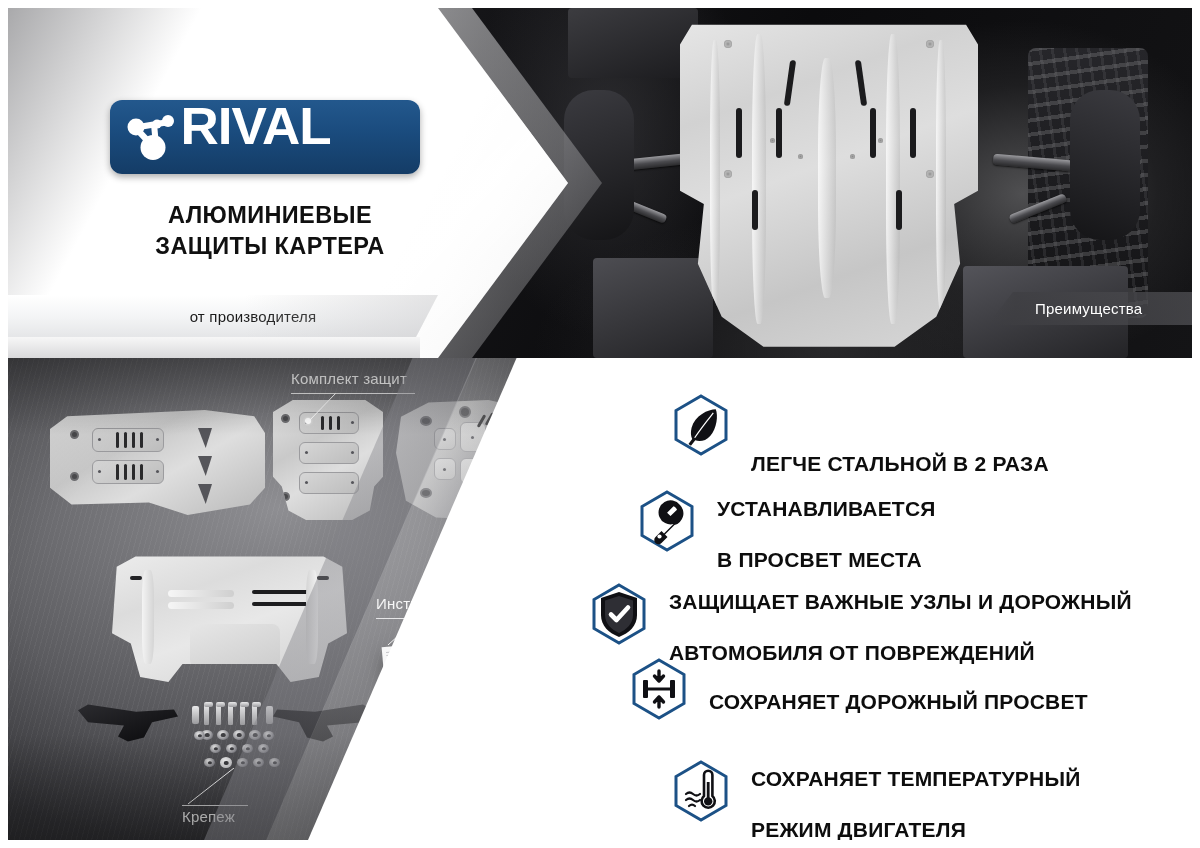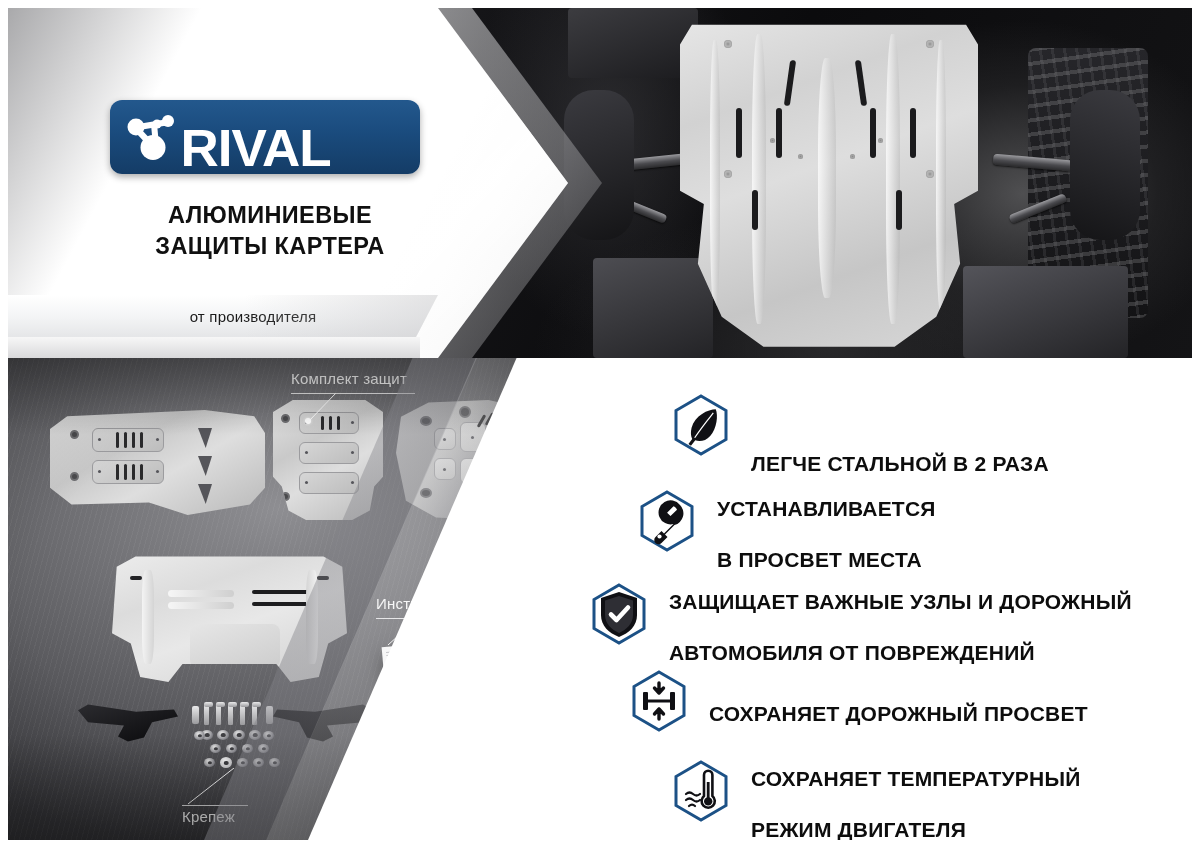--- a/index.html
+++ b/index.html
@@ -107,21 +107,21 @@
     opacity:.75;
   }
 
   
   .logo-box {
     position:absolute; left:102px; top:92px;
     width:310px; height:74px;
     background:linear-gradient(180deg,#23588d 0%,#1a4b7d 45%,#143c66 100%);
     border-radius:12px;
     box-shadow:0 3px 7px rgba(0,0,0,.33);
-    display:flex; align-items:flex-end;
+    display:flex; align-items:flex-start;
   }
   .logo-mark { width:78px; height:74px; flex:0 0 78px; }
   .logo-word {
     color:#ffffff;
     font-size:52px;
     font-weight:bold;
     letter-spacing:-1px;
     font-family:"Liberation Sans", sans-serif;
     line-height:1;
     transform:scaleX(1.02);
@@ -384,20 +384,23 @@
         <div>АЛЮМИНИЕВЫЕ</div>
         <div>ЗАЩИТЫ КАРТЕРА</div>
       </div>
 
       <div class="top-underline"></div>
       <div class="maker-bar">
         <span>от производителя</span>
       </div>
       <div class="maker-bar-edge"></div>
 
+      <div class="adv-tab">
+        <span>Преимущества</span>
+      </div>
     </div>
 
     <div class="bottom-section">
       <div class="product-bg"></div>
 
       <div class="plate" style="left:42px;top:52px;width:215px;height:105px;
                   clip-path:polygon(0 18%,8% 6%,72% 0,95% 6%,100% 22%,100% 74%,93% 90%,64% 100%,46% 88%,10% 90%,0 74%);">
         <div class="pad" style="left:42px;top:18px;width:72px;height:24px;"></div>
         <div class="pad" style="left:42px;top:50px;width:72px;height:24px;"></div>
         <div class="vslot" style="left:66px;top:22px;height:16px;"></div>
@@ -616,21 +619,21 @@
               <path d="M28 13 L42 17.5 L42 32 C42 40.5 35.5 46.5 28 50 C20.5 46.5 14 40.5 14 32 L14 17.5 Z" fill="#2e2e34"></path>
               <path d="M20 31.5 L25.5 37 L37 24.5" fill="none" stroke="#ffffff" stroke-width="4.6" stroke-linecap="round" stroke-linejoin="round"></path>
             </svg>
           </div>
           <div class="feature-text">
             <span>ЗАЩИЩАЕТ ВАЖНЫЕ УЗЛЫ И ДОРОЖНЫЙ</span><br>
             <span>АВТОМОБИЛЯ ОТ ПОВРЕЖДЕНИЙ</span>
           </div>
         </div>
 
-        <div class="feature" style="left:623px;top:312px;">
+        <div class="feature" style="left:623px;top:300px;">
           <div class="hex">
             <svg viewBox="0 0 56 62" width="56" height="62" aria-hidden="true">
               <polygon points="28,2 53,16.5 53,45.5 28,60 3,45.5 3,16.5" fill="none" stroke="#1c5186" stroke-width="3"></polygon>
               <g fill="#101014">
                 <rect x="12" y="22" width="5" height="18" rx="1"></rect>
                 <rect x="39" y="22" width="5" height="18" rx="1"></rect>
                 <rect x="12" y="29.5" width="32" height="3"></rect>
                 <path d="M28 13 L28 23 M28 23 L23.5 18 M28 23 L32.5 18" stroke="#101014" stroke-width="3.4" fill="none" stroke-linecap="round" stroke-linejoin="round"></path>
                 <path d="M28 49 L28 39 M28 39 L23.5 44 M28 39 L32.5 44" stroke="#101014" stroke-width="3.4" fill="none" stroke-linecap="round" stroke-linejoin="round"></path>
               </g>

